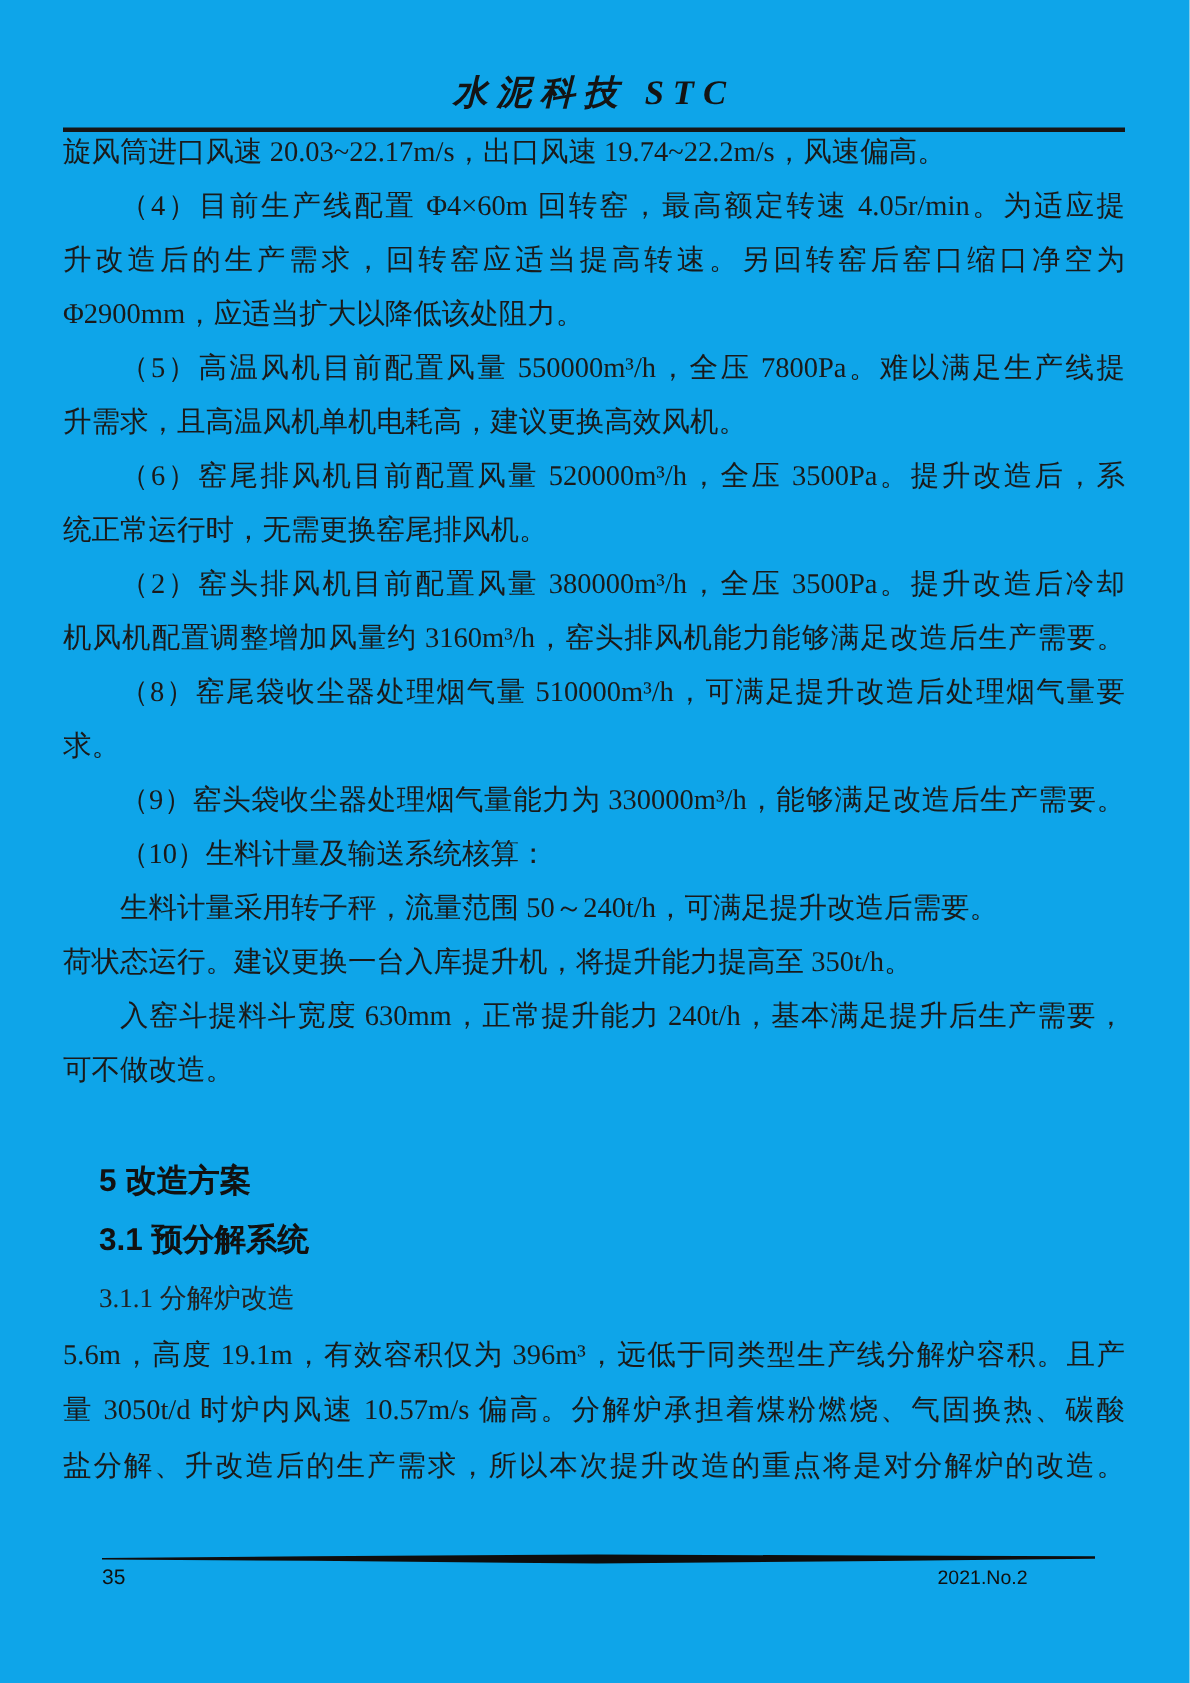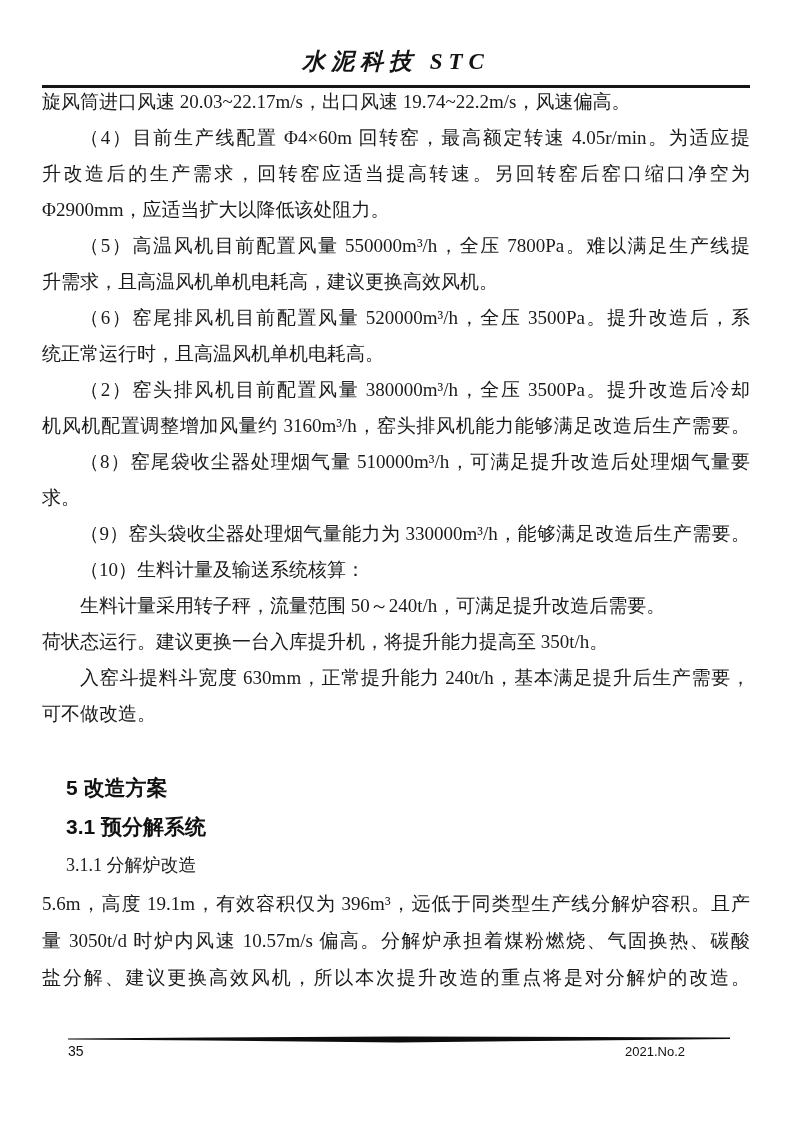--- a/index.html
+++ b/index.html
@@ -1,20 +1,20 @@
 <!DOCTYPE html>
 <html><head>
 <meta charset="utf-8">
 <style>
   html,body { margin:0; padding:0; background:#e8e8e8; }
   .page {
     position:relative;
     width:793px; height:1122px;
     margin:0 auto;
-    background:#ffffff;
+    background:#0ea5e9;
     overflow:hidden;
     font-family:"Liberation Serif","DejaVu Serif",serif;
     color:#1a1a1a;
   }
   .journal-header {
     position:absolute; top:46px; left:42px; width:708px;
     text-align:center;
     font-size:23px; font-weight:600; font-style:italic;
     letter-spacing:6px; color:#141414;
     white-space:nowrap;
@@ -81,21 +81,21 @@
   <div class="header-rule"></div>
 
   <div class="body-block">
     <div class="line">旋风筒进口风速 20.03~22.17m/s，出口风速 19.74~22.2m/s，风速偏高。</div>
     <div class="line ind jl">（4）目前生产线配置 Φ4×60m 回转窑，最高额定转速 4.05r/min。为适应提</div>
     <div class="line jl">升改造后的生产需求，回转窑应适当提高转速。另回转窑后窑口缩口净空为</div>
     <div class="line">Φ2900mm，应适当扩大以降低该处阻力。</div>
     <div class="line ind jl">（5）高温风机目前配置风量 550000m³/h，全压 7800Pa。难以满足生产线提</div>
     <div class="line">升需求，且高温风机单机电耗高，建议更换高效风机。</div>
     <div class="line ind jl">（6）窑尾排风机目前配置风量 520000m³/h，全压 3500Pa。提升改造后，系</div>
-    <div class="line">统正常运行时，且高温风机单机电耗高。</div>
+    <div class="line">统正常运行时，无需更换窑尾排风机。</div>
     <div class="line ind jl">（2）窑头排风机目前配置风量 380000m³/h，全压 3500Pa。提升改造后冷却</div>
     <div class="line jl">机风机配置调整增加风量约 3160m³/h，窑头排风机能力能够满足改造后生产需要。</div>
     <div class="line ind jl">（8）窑尾袋收尘器处理烟气量 510000m³/h，可满足提升改造后处理烟气量要</div>
     <div class="line">求。</div>
     <div class="line ind jl">（9）窑头袋收尘器处理烟气量能力为 330000m³/h，能够满足改造后生产需要。</div>
     <div class="line ind">（10）生料计量及输送系统核算：</div>
     <div class="line ind">生料计量采用转子秤，流量范围 50～240t/h，可满足提升改造后需要。</div>
     <div class="line">荷状态运行。建议更换一台入库提升机，将提升能力提高至 350t/h。</div>
     <div class="line ind jl">入窑斗提料斗宽度 630mm，正常提升能力 240t/h，基本满足提升后生产需要，</div>
     <div class="line">可不做改造。</div>
@@ -103,21 +103,21 @@
 
   <div class="headings-block">
     <div class="h2">5 改造方案</div>
     <div class="h2">3.1 预分解系统</div>
     <div class="h3">3.1.1 分解炉改造</div>
   </div>
 
   <div class="closing-block">
     <div class="line jl">5.6m，高度 19.1m，有效容积仅为 396m³，远低于同类型生产线分解炉容积。且产</div>
     <div class="line jl">量 3050t/d 时炉内风速 10.57m/s 偏高。分解炉承担着煤粉燃烧、气固换热、碳酸</div>
-    <div class="line jl">盐分解、建议更换高效风机，所以本次提升改造的重点将是对分解炉的改造。</div>
+    <div class="line jl">盐分解、升改造后的生产需求，所以本次提升改造的重点将是对分解炉的改造。</div>
   </div>
 
   <div class="footer-rule-wrap">
     <svg viewBox="0 0 662 7" preserveAspectRatio="none">
       <polygon points="0,2.6 140,1.5 330,0.4 520,1.0 662,1.5 662,3.1 520,4.6 330,6.4 140,4.5 0,3.6" fill="#0d0d0d"></polygon>
     </svg>
   </div>
 
   <div class="page-number">35</div>
   <div class="issue-number">2021.No.2</div>

